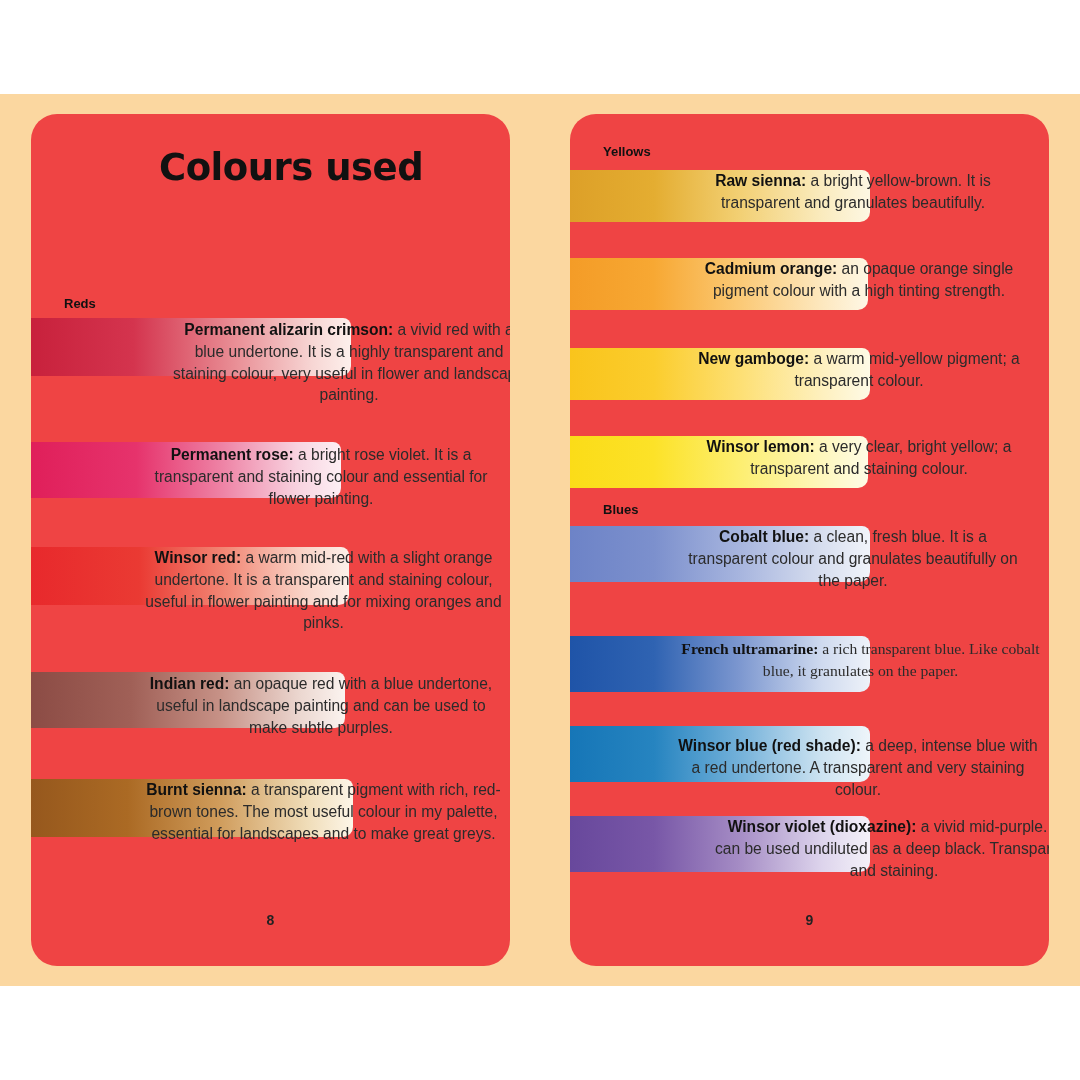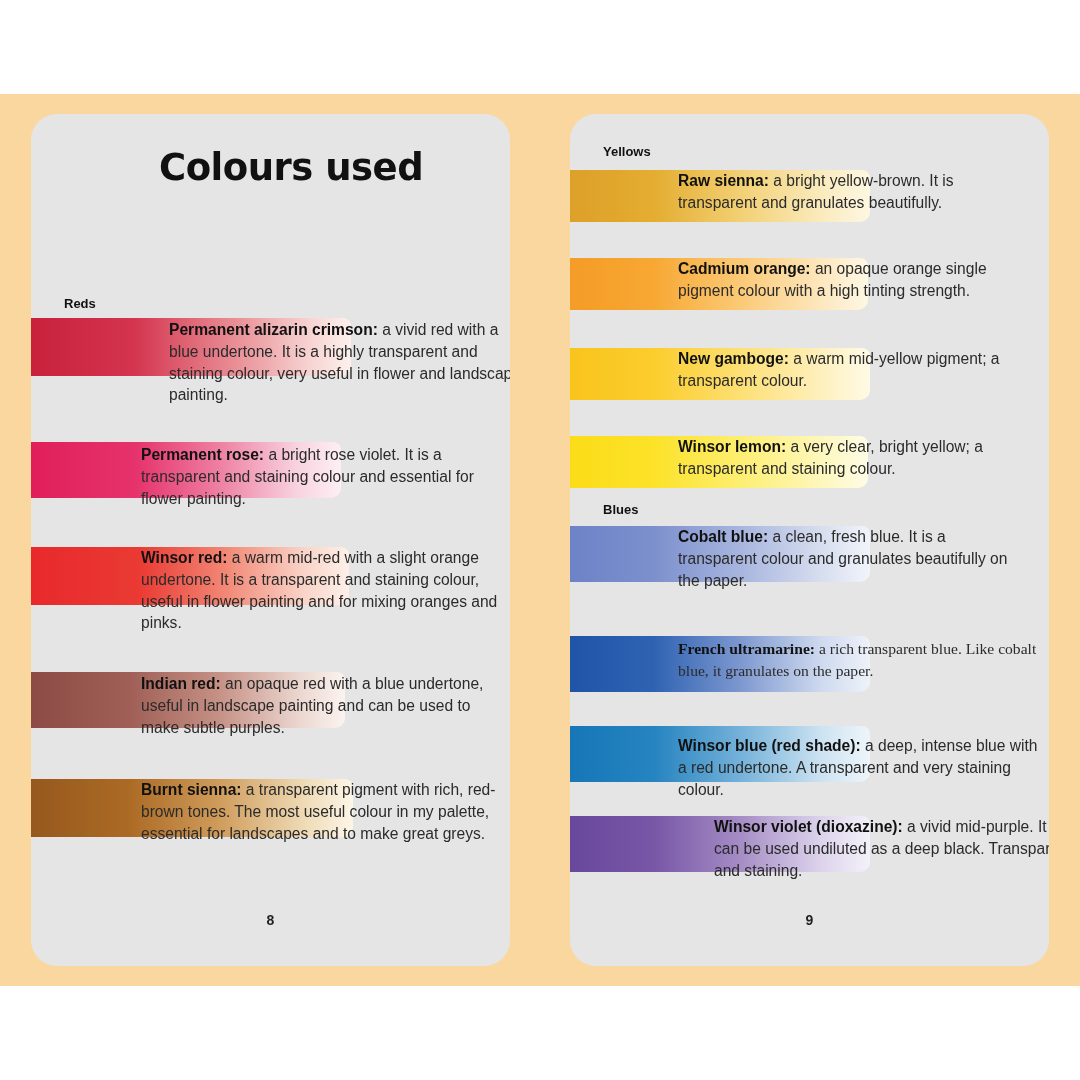--- a/index.html
+++ b/index.html
@@ -19,21 +19,21 @@
     height: 892px;
     background: #fbd7a0;
     overflow: hidden;
   }
 
   .page {
     position: absolute;
     top: 20px;
     width: 479px;
     height: 852px;
-    background: #e5e5e5;
+    background: #ef4444;
     border-radius: 26px;
     overflow: hidden;
   }
   .page.left  { left: 31px; }
   .page.right { left: 570px; }
 
   .page-inner {
     position: relative;
     width: 100%;
     height: 100%;
@@ -84,20 +84,21 @@
     border-radius: 0 8px 10px 0;
     filter: blur(0.2px);
   }
   .right .swatch { left: 0; width: 300px; }
 
   .etext {
     position: absolute;
     font-size: 15.6px;
     line-height: 1.40;
     color: #2b2b2b;
+    text-align: center;
   }
   .etext b { font-weight: 700; color: #111111; }
 
   .folio {
     position: absolute;
     width: 100%;
     text-align: center;
     font-size: 14px;
     font-weight: 700;
     color: #222222;

